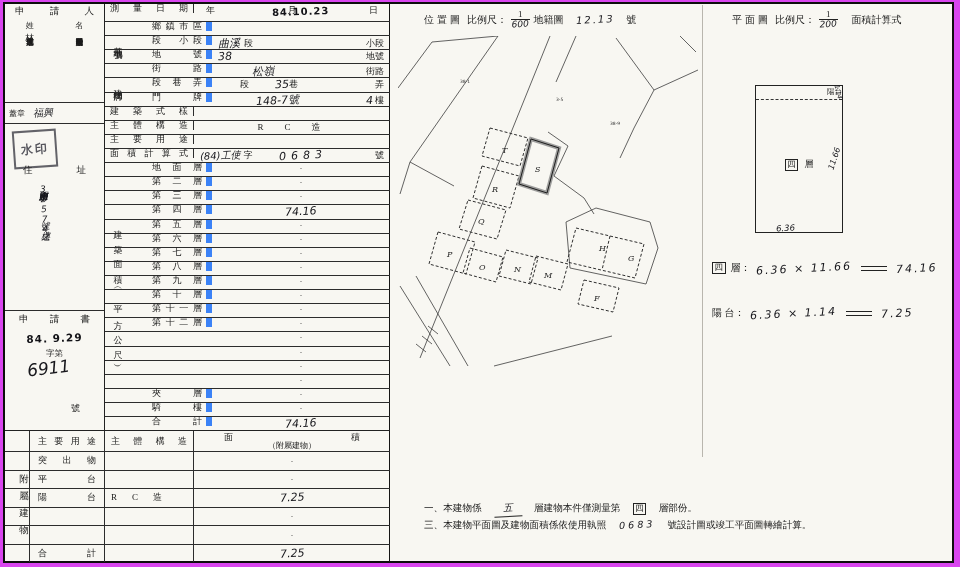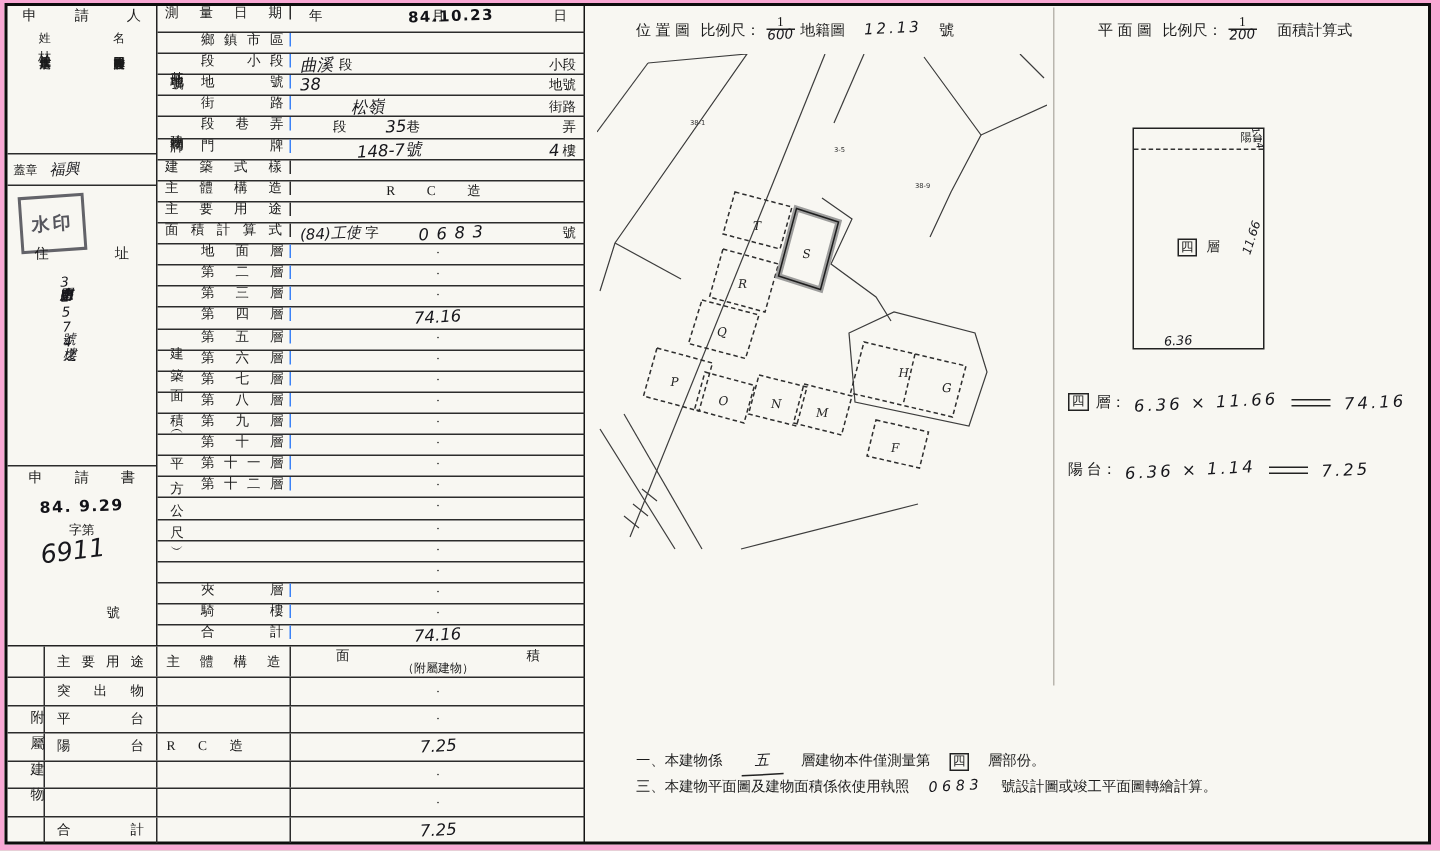--- a/index.html
+++ b/index.html
@@ -1,29 +1,29 @@
 <!DOCTYPE html>
 <html><head>
 <meta charset="utf-8">
 <style>
   html,body{margin:0;padding:0;background:#d8d6d0;}
-  .page{position:relative;width:960px;height:567px;background:#f9a8d4;font-family:"Liberation Serif",serif;color:#1b1b1b;overflow:hidden;}
+  .page{position:relative;width:960px;height:567px;background:#d946ef;font-family:"Liberation Serif",serif;color:#1b1b1b;overflow:hidden;}
   .frame{position:absolute;left:3px;top:2px;width:951px;height:561px;border:2px solid #0d0d0d;background:#f8f7f2;box-sizing:border-box;}
 
   
   .ltable{position:absolute;left:5px;top:4px;width:385px;height:558px;border-right:1.6px solid #151515;box-sizing:border-box;}
   .stripA{position:absolute;left:0;top:0;width:100px;height:426px;border-right:1px solid #222;box-sizing:border-box;}
   .stripB{position:absolute;left:100px;top:0;width:285px;height:426px;display:flex;flex-direction:column;}
   .row{flex:1;display:flex;border-bottom:1px solid #2c2c2c;font-size:9px;align-items:flex-start;min-height:0;}
   .row:last-child{border-bottom:none;}
   .r1{flex:none;height:17px;}
   .cell{display:flex;align-items:center;box-sizing:border-box;min-width:0;}
   .fl{width:89px;border-right:1px solid #2c2c2c;padding:0 5px;}
   .g{width:25px;border-right:1px solid #2c2c2c;}
-  .l{width:64px;border-right:1px solid #3b82f6;padding:0 4px;}
+  .l{width:64px;border-right:6px solid #3b82f6;padding:0 4px;margin-left:18px;}
   .v{flex:1;padding:0 6px;position:relative;}
   .jl{display:block;width:100%;text-align:justify;text-align-last:justify;line-height:1;align-self:center;}
   .center{justify-content:center;}
   .dot{width:100%;text-align:center;}
   .sfx{margin-left:auto;}
   .vgroup{position:absolute;left:100px;width:25px;writing-mode:vertical-rl;text-orientation:upright;font-size:9px;text-align:center;display:flex;align-items:center;justify-content:center;box-sizing:border-box;}
   .vg-site{top:17px;height:42px;letter-spacing:1px;}
   .vg-door{top:59px;height:42px;letter-spacing:1px;}
   .vg-area{top:158px;height:268px;letter-spacing:15px;padding-top:4px;}
 

